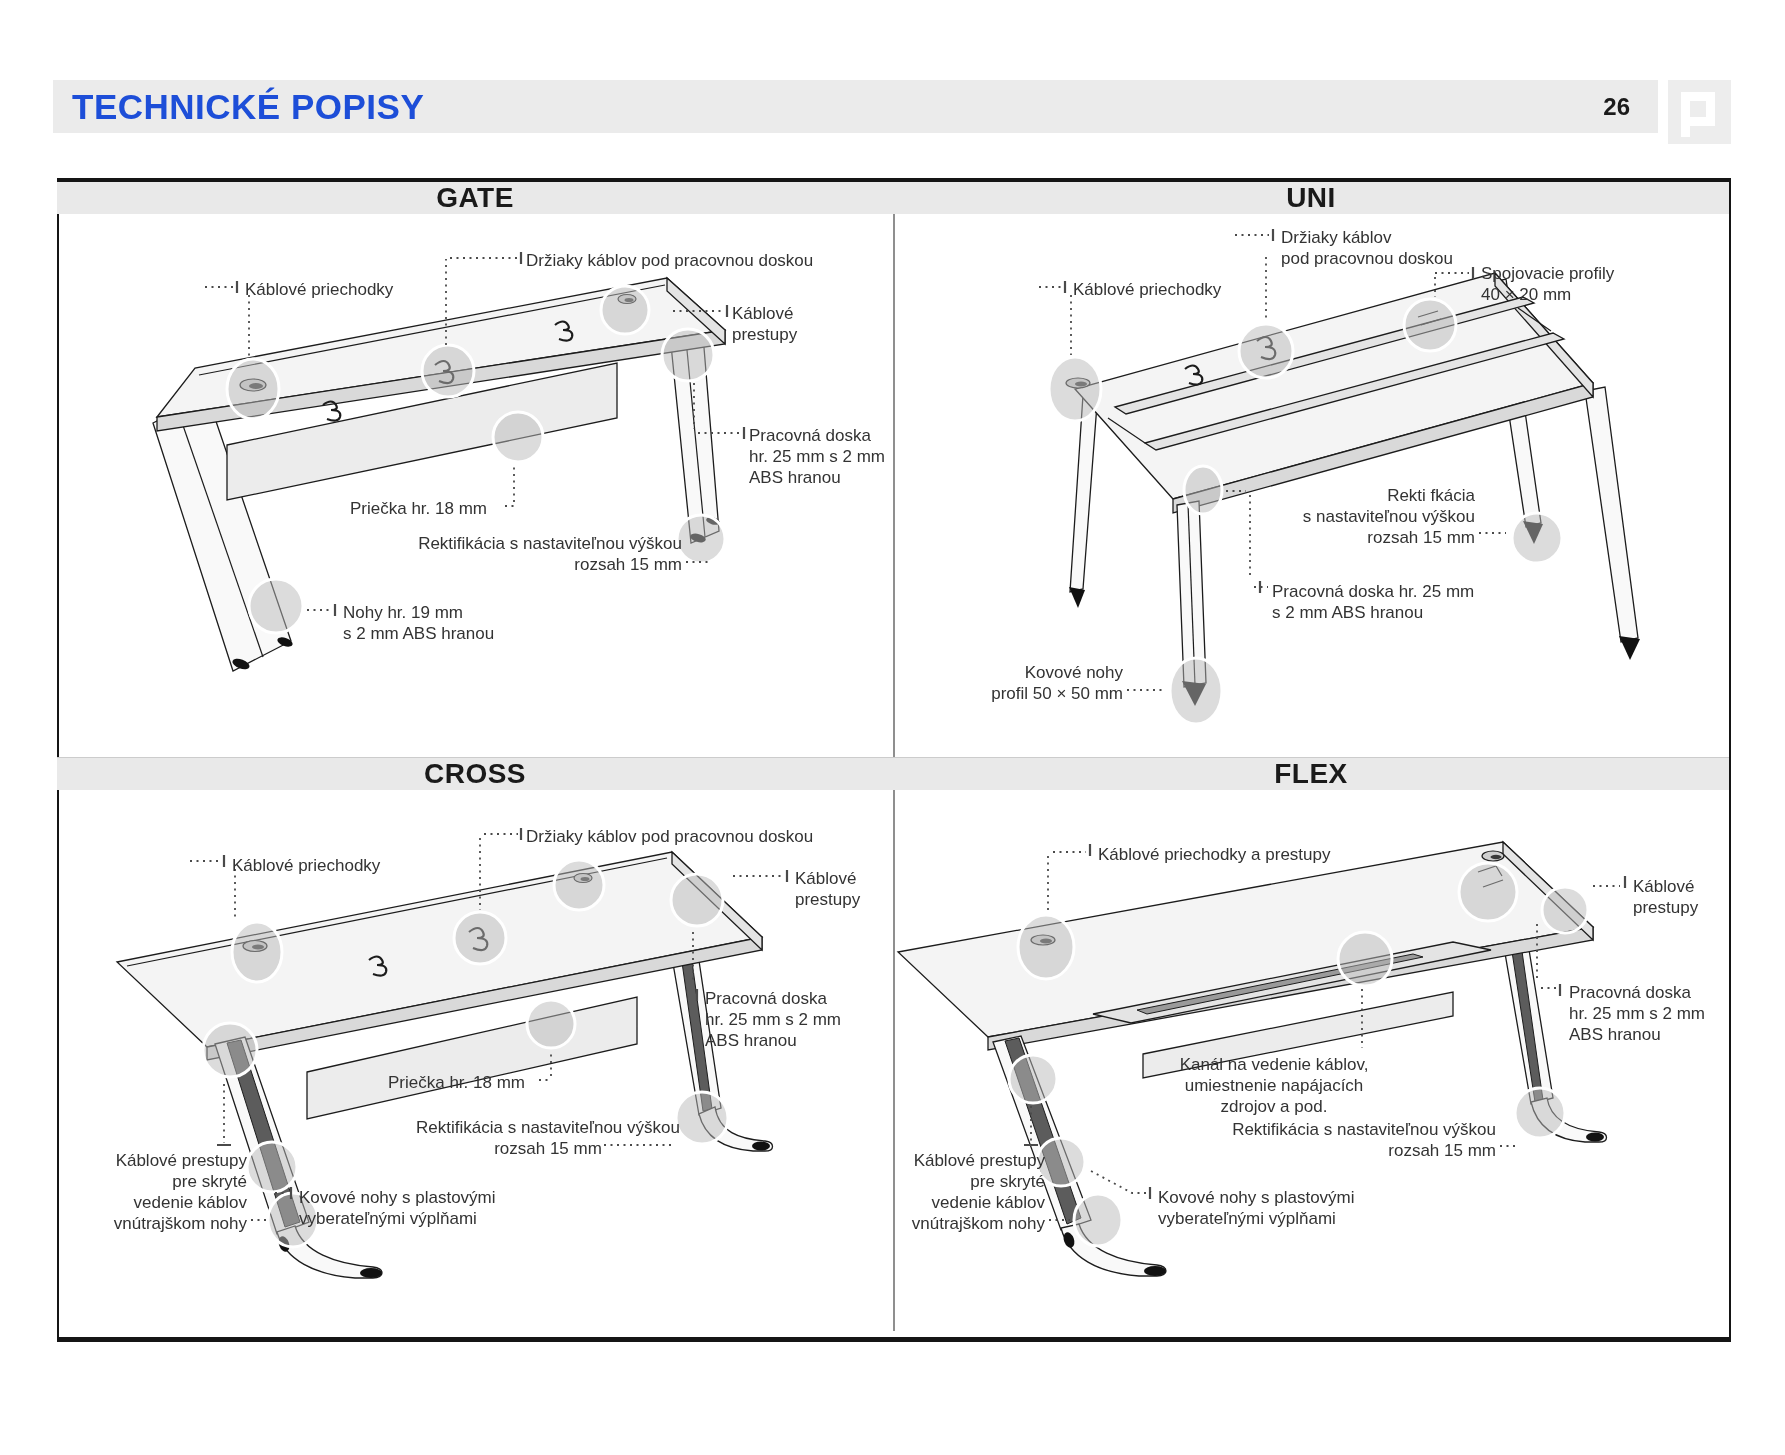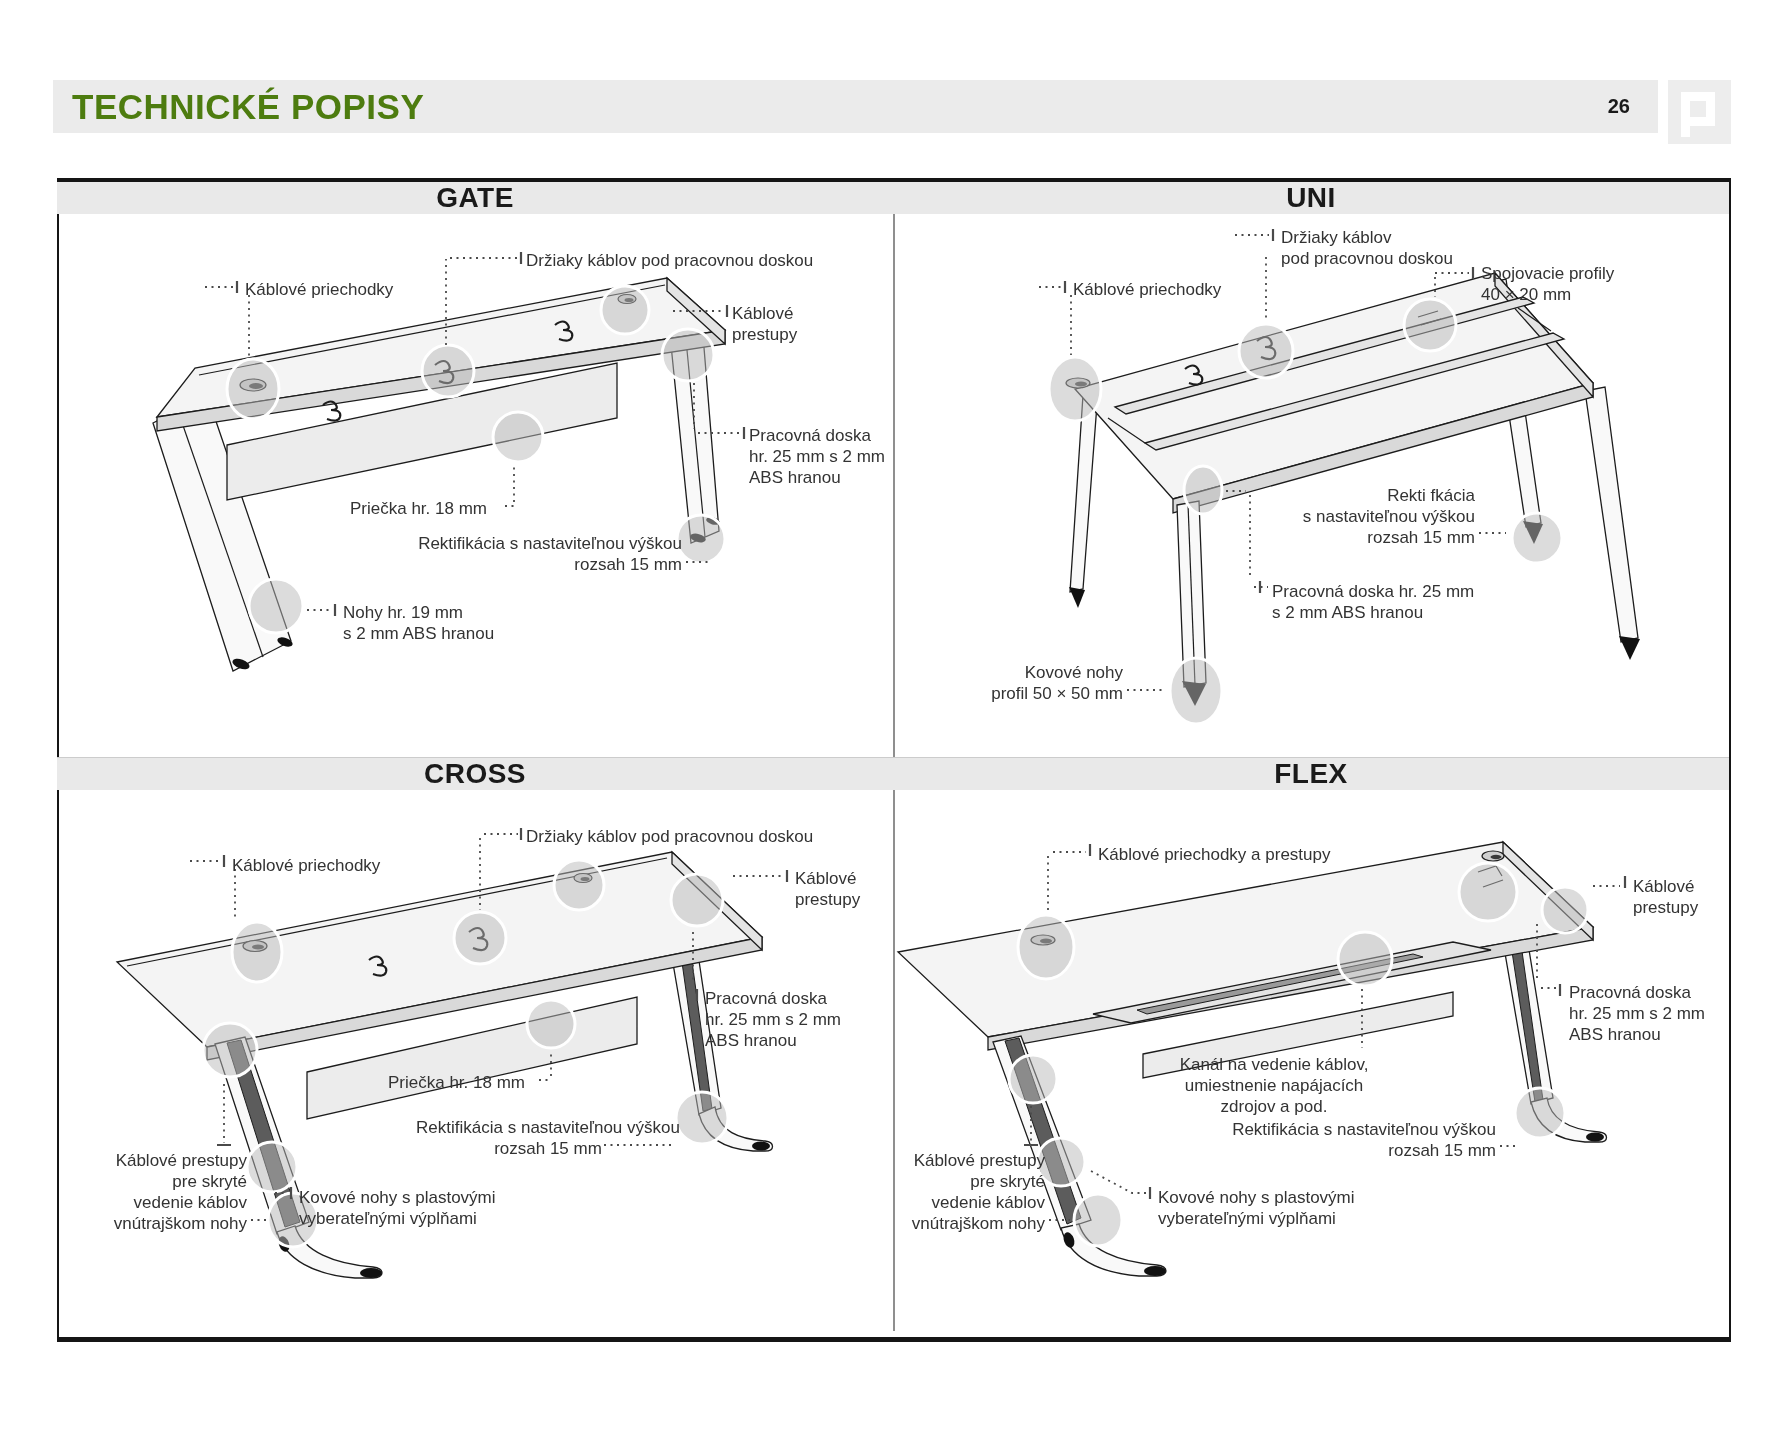--- a/index.html
+++ b/index.html
@@ -1,21 +1,21 @@
 <!DOCTYPE html>
 <html><head>
 <meta charset="utf-8">
 <style>
   html,body{margin:0;padding:0;background:#fff;}
   #page{position:relative;width:1785px;height:1455px;background:#fff;font-family:"Liberation Sans",sans-serif;overflow:hidden;}
 
   
   #hdrbar{position:absolute;left:53px;top:80px;width:1605px;height:53px;background:#ebebeb;}
-  #hdrtitle{position:absolute;left:19px;top:0;height:53px;line-height:53px;font-size:35px;font-weight:700;color:#4d7c0f;letter-spacing:.5px;white-space:nowrap;text-align:center;}
-  #pagenum{position:absolute;right:28px;top:0;height:53px;line-height:53px;font-size:20px;font-weight:700;color:#1a1a1a;}
+  #hdrtitle{position:absolute;left:19px;top:0;height:53px;line-height:53px;font-size:35px;font-weight:700;color:#1d4ed8;letter-spacing:.5px;white-space:nowrap;text-align:center;}
+  #pagenum{position:absolute;right:28px;top:0;height:53px;line-height:53px;font-size:24px;font-weight:700;color:#1a1a1a;}
   #logo{position:absolute;left:1668px;top:80px;width:63px;height:64px;background:#ededed;}
 
   
   #frame{position:absolute;left:57px;top:178px;width:1670px;height:1155px;border-top:4px solid #151515;border-bottom:5px solid #151515;border-left:2px solid #151515;border-right:2px solid #151515;background:#fff;}
   .tbar{position:absolute;width:836px;height:32px;background:#e9e9e9;text-align:center;line-height:32px;font-size:28px;font-weight:700;color:#1a1a1a;letter-spacing:.5px;}
   #tb-gate{left:57px;top:182px;}
   #tb-uni{left:893px;top:182px;}
   #tb-cross{left:57px;top:757px;width:836px;border-top:1px solid #cccccc;}
   #tb-flex{left:893px;top:757px;border-top:1px solid #cccccc;}
   #vdivider{position:absolute;left:893px;top:182px;width:2px;height:1149px;background:#8f8f8f;}

